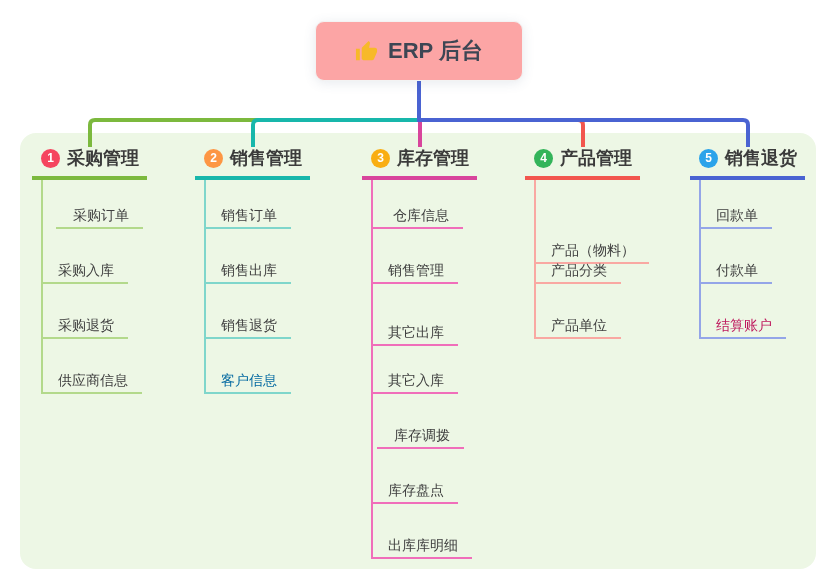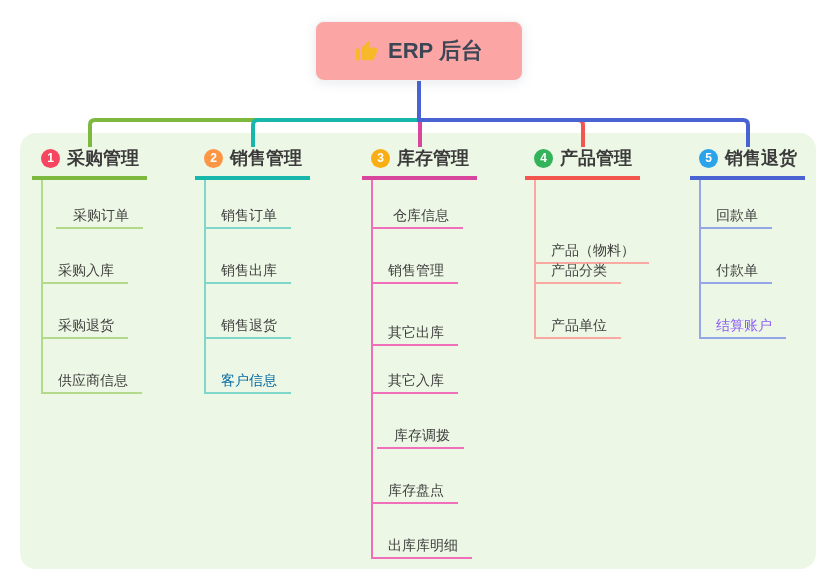--- a/index.html
+++ b/index.html
@@ -99,15 +99,15 @@
       </div>
       <div class="child-node" style="left: 534px; top: 203px; border-bottom-color: rgb(249, 168, 162); color: rgb(64, 64, 64); margin-top: 35px;">产品（物料）</div>
       <div class="child-node" style="left: 534px; top: 258px; border-bottom-color: rgb(249, 168, 162); color: rgb(64, 64, 64);">产品分类</div>
       <div class="child-node" style="left: 534px; top: 313px; border-bottom-color: rgb(249, 168, 162); color: rgb(64, 64, 64);">产品单位</div>
       <div class="branch-title" style="left: 690px; top: 146px; border-bottom-color: rgb(74, 99, 210);">
         <span class="badge" style="background: rgb(43, 163, 234);">5</span>
         <span class="branch-label" style="color: rgb(59, 59, 59);">销售退货</span>
       </div>
       <div class="child-node" style="left: 699px; top: 203px; border-bottom-color: rgb(148, 165, 232); color: rgb(64, 64, 64);">回款单</div>
       <div class="child-node" style="left: 699px; top: 258px; border-bottom-color: rgb(148, 165, 232); color: rgb(64, 64, 64);">付款单</div>
-      <div class="child-node" style="left: 699px; top: 313px; border-bottom-color: rgb(148, 165, 232); color: #8b5cf6;">结算账户</div>
+      <div class="child-node" style="left: 699px; top: 313px; border-bottom-color: rgb(148, 165, 232); color: #be185d;">结算账户</div>
     </div>
 </div>
 
 </body></html>

